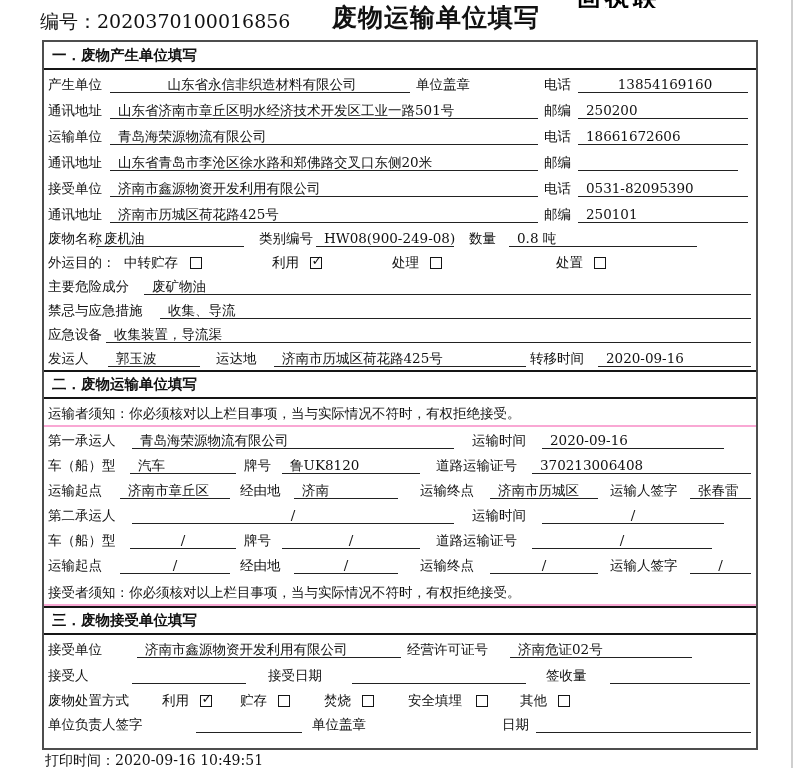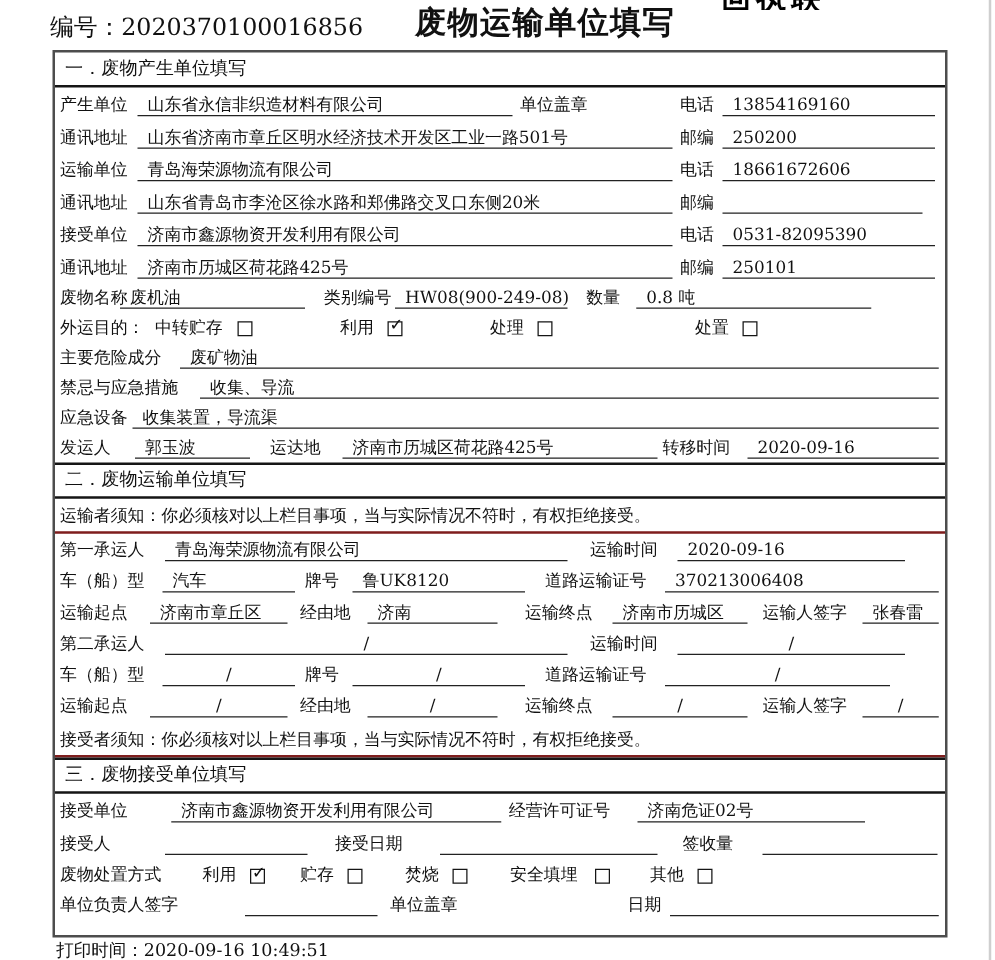--- a/index.html
+++ b/index.html
@@ -12,23 +12,23 @@
              font-family:"DejaVu Sans","Liberation Sans",sans-serif;letter-spacing:1px;white-space:nowrap;}
   .stamp{position:absolute;left:577px;top:0;width:96px;height:8px;overflow:hidden;}
   .stamp-in{display:block;font-size:24px;font-weight:bold;letter-spacing:4px;margin-top:-17px;
             font-family:"DejaVu Sans","Liberation Sans",sans-serif;color:#000;}
   .edge{position:absolute;left:791px;top:0;width:2px;height:768px;background:#cfcfcf;}
 
   #tbl{position:absolute;left:42px;top:40px;width:716px;height:710px;box-sizing:border-box;
        border:2px solid #4d4d4d;display:flex;flex-direction:column;background:#fff;}
   .row{position:relative;flex:0 0 auto;}
   .row.sec{border-bottom:2px solid #151515;font-family:"DejaVu Sans","Liberation Sans",sans-serif;}
-  .row.sec .f{font-weight:normal;font-size:14.5px;bottom:4px;}
+  .row.sec .f{font-weight:bold;font-size:14.5px;bottom:4px;}
   .row.bt{border-top:2px solid #151515;}
-  .row.note{border-bottom:2px solid #7f1d1d;}
+  .row.note{border-bottom:2px solid #f9a8d4;}
   .f{position:absolute;bottom:3px;font-size:13.5px;white-space:nowrap;line-height:1.25;color:#111;}
   .val{display:inline-block;border-bottom:1px solid #222;padding:0 4px 1px 8px;height:17px;box-sizing:border-box;}
   .ctr{text-align:center;padding:0;}
   .box{width:12px;height:12px;border:1.4px solid #151515;bottom:5px;box-sizing:border-box;}
   .checked::after{content:"✓";position:absolute;left:0.5px;top:-5px;font-size:13px;font-weight:bold;
                   font-family:"DejaVu Sans","Liberation Sans",sans-serif;}
   .ftr{position:absolute;left:45px;top:752px;font-size:14px;white-space:nowrap;}
 </style>
 </head>
 <body>
@@ -37,21 +37,21 @@
   <div class="hdr-num"><span>编号：</span><span>2020370100016856</span></div>
   <div class="hdr-title">废物运输单位填写</div>
   <div class="stamp">
     <span class="stamp-in">回执联</span>
   </div>
 
   <div id="tbl">
       <div class="row sec" style="height: 26px;">
         <span class="f lab" style="left: 8px;">一．废物产生单位填写</span>
       </div>
-      <div class="row" style="height: 26px;">
+      <div class="row" style="height: 26px; text-align: center;">
         <span class="f lab" style="left: 4px;">产生单位</span>
         <span class="f val" style="left: 66px; width: 300px;">山东省永信非织造材料有限公司</span>
         <span class="f lab" style="left: 372px;">单位盖章</span>
         <span class="f lab" style="left: 500px;">电话</span>
         <span class="f val" style="left: 534px; width: 170px;">13854169160</span>
       </div>
       <div class="row" style="height: 26px;">
         <span class="f lab" style="left: 4px;">通讯地址</span>
         <span class="f val" style="left: 66px; width: 428px;">山东省济南市章丘区明水经济技术开发区工业一路501号</span>
         <span class="f lab" style="left: 500px;">邮编</span>

